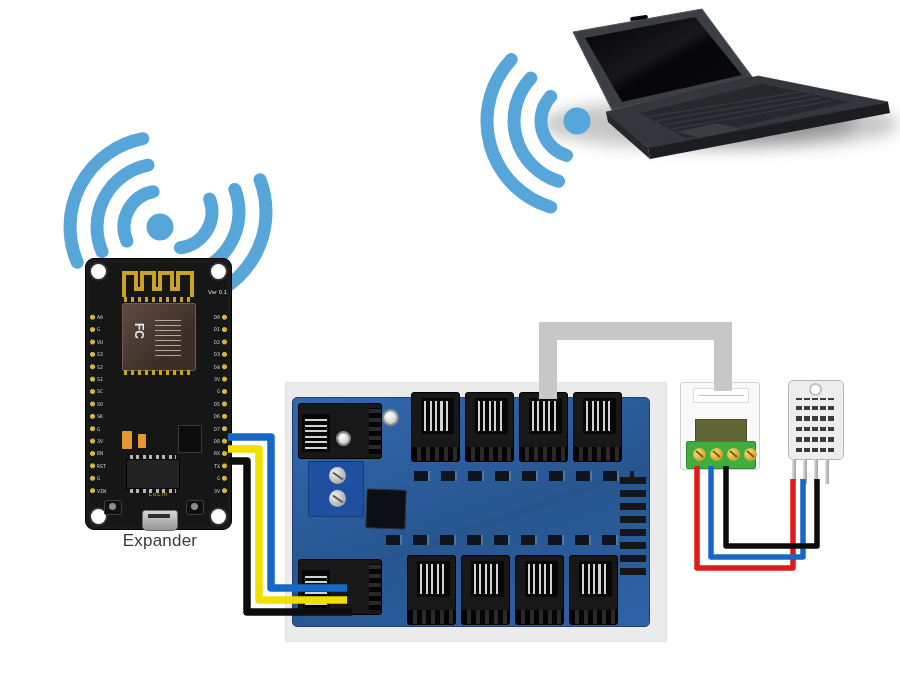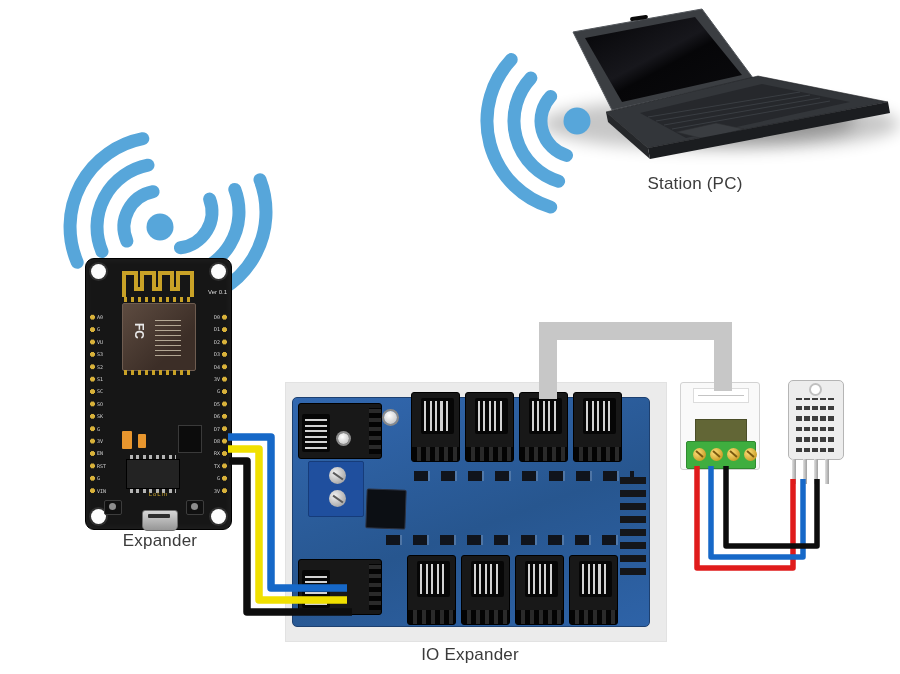--- a/index.html
+++ b/index.html
@@ -190,21 +190,20 @@
   </svg>
 
   <svg class="abs" style="left:470px;top:40px;" width="130" height="180" viewBox="470 40 130 180">
     <g fill="none" stroke="#57a6da" stroke-width="13" stroke-linecap="round">
       <path d="M 566.5 155.4 A 36 36 0 0 1 550.7 96.4"></path>
       <path d="M 558.6 181.2 A 63 63 0 0 1 530.9 78.0"></path>
       <path d="M 550.7 207.1 A 90 90 0 0 1 511.2 59.6"></path>
     </g>
     <circle cx="577" cy="121" r="13.5" fill="#57a6da"></circle>
   </svg>
-  <div class="label" style="left:600px;top:174px;width:190px;">Station (PC)</div>
 
   <div class="abs io-photo">
     <div class="pcb"></div>
     <div class="rj-v" style="left:125px;top:9px;">
         <div class="opening"></div>
         <div class="teeth"></div>
       </div>
     <div class="rj-v" style="left:179px;top:9px;">
         <div class="opening"></div>
         <div class="teeth"></div>
@@ -245,21 +244,20 @@
       <div class="screw" style="left:20px;top:5px;width:17px;height:17px;"></div>
       <div class="screw" style="left:20px;top:28px;width:17px;height:17px;"></div>
     </div>
     <div class="ioc"></div>
     <div class="comp-row" style="left:128px;top:88px;width:220px;"></div>
     <div class="comp-row" style="left:100px;top:152px;width:240px;"></div>
     <div class="hdr-right"></div>
     <div class="standoff" style="left:98px;top:28px;width:13px;height:13px;"></div>
     <div class="standoff" style="left:52px;top:50px;width:11px;height:11px;"></div>
   </div>
-  <div class="label" style="left:380px;top:645px;width:180px;">IO Expander</div>
 
   <div class="abs keystone">
     <div class="key-tab"></div>
     <div class="key-pcb"></div>
     <div class="key-term">
       <div class="gold-screw" style="left:6px;"></div>
       <div class="gold-screw" style="left:23px;"></div>
       <div class="gold-screw" style="left:40px;"></div>
       <div class="gold-screw" style="left:57px;"></div>
     </div>

